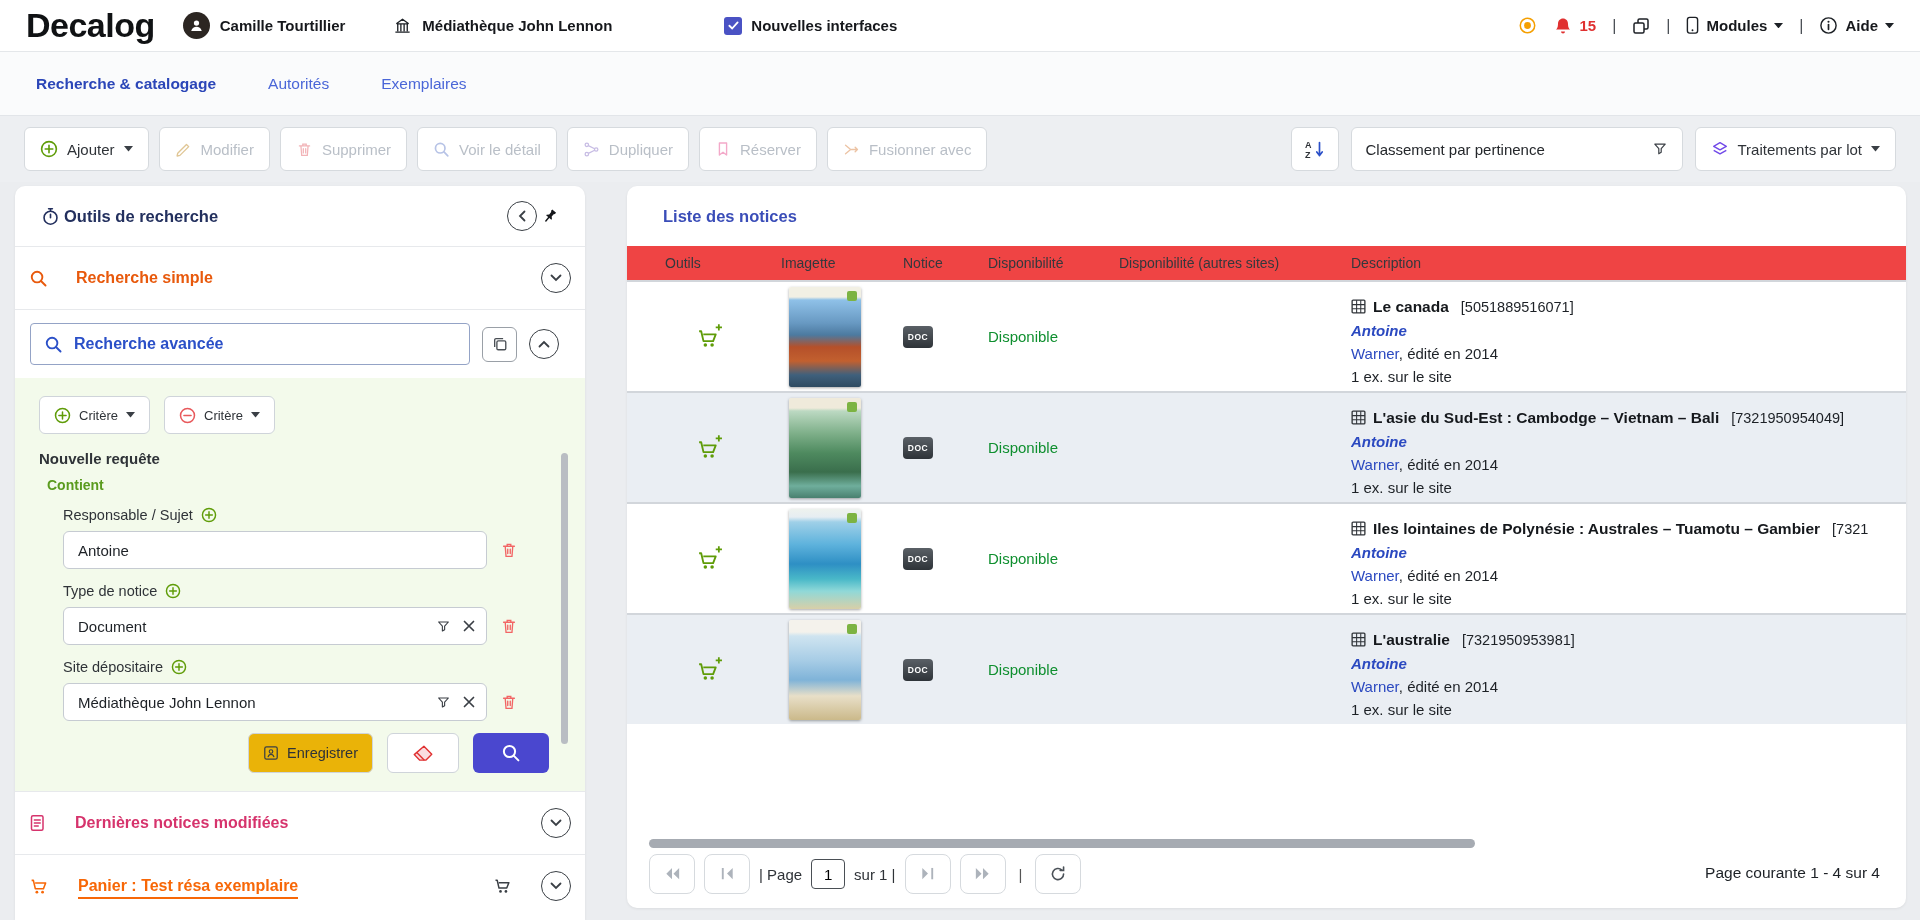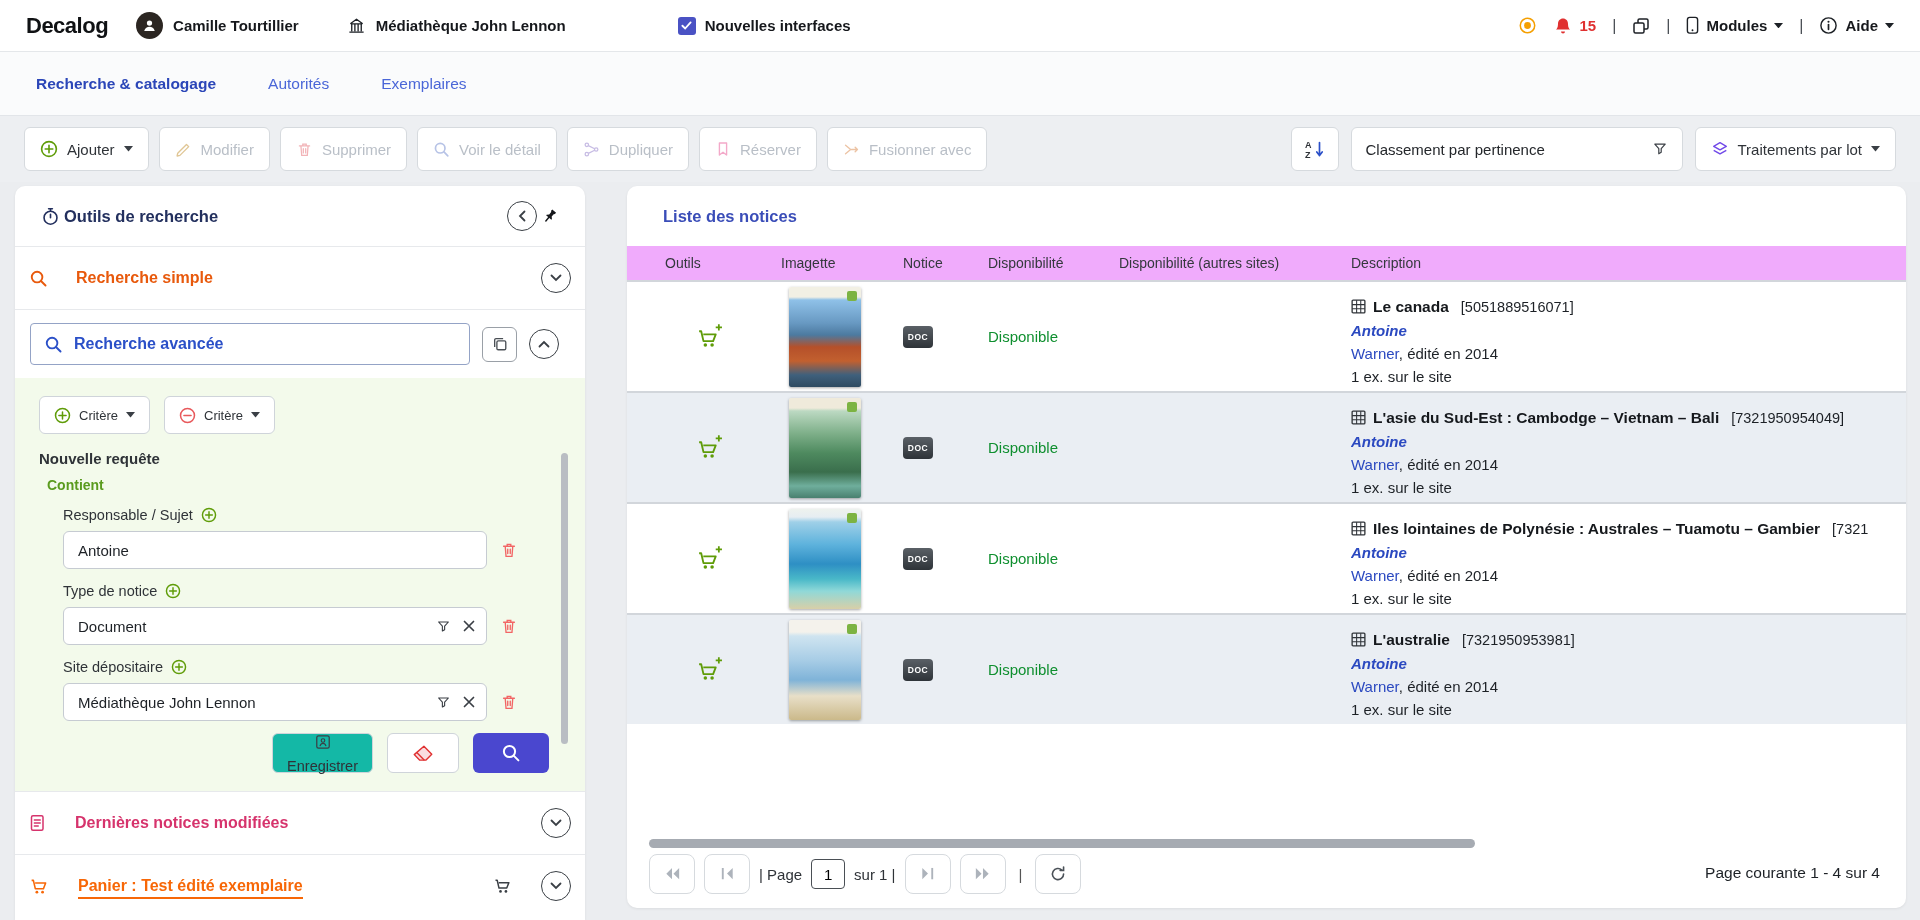--- a/index.html
+++ b/index.html
@@ -3,21 +3,21 @@
 <meta charset="utf-8">
 <style>
   * { margin:0; padding:0; box-sizing:border-box; }
   html,body { width:1920px; height:920px; overflow:hidden; }
   body { font-family:"Liberation Sans", sans-serif; background:#ebedf0; color:#222; position:relative; }
   svg { display:block; }
   .ic { display:inline-flex; align-items:center; justify-content:center; flex:none; }
 
   
   .topbar { height:52px; background:#fff; border-bottom:1px solid #e4e7ea; display:flex; align-items:center; padding:0 26px; }
-  .logo { font-size:22px; font-weight:bold; letter-spacing:-0.5px; color:#101214; margin-right:28px; cursor:pointer; }
+  .logo { font-size:34px; font-weight:bold; letter-spacing:-0.5px; color:#101214; margin-right:28px; cursor:pointer; }
   .tb-group { display:flex; align-items:center; gap:10px; margin-right:48px; cursor:pointer; }
   .tb-bold { font-weight:bold; font-size:15px; color:#16181c; white-space:nowrap; }
   .avatar { width:27px; height:27px; border-radius:50%; background:#2c2622; display:flex; align-items:center; justify-content:center; }
   .tb-check { display:flex; align-items:center; gap:9px; cursor:pointer; margin-left:64px; }
   .checkbox { width:18px; height:18px; border-radius:3px; background:#4a52c4; display:flex; align-items:center; justify-content:center; }
   .tb-right { margin-left:auto; display:flex; align-items:center; gap:16px; }
   .tb-sep { color:#4a4f55; font-size:16px; }
   .bell-wrap { display:flex; align-items:center; gap:6px; cursor:pointer; }
   .bell-count { color:#e03131; font-weight:bold; font-size:15px; }
   .menu-item { display:flex; align-items:center; gap:7px; cursor:pointer; }
@@ -65,30 +65,30 @@
   .op { margin-top:10px; margin-left:8px; font-size:14px; font-weight:bold; color:#5a9b1e; }
   .fields { margin:12px 0 0 24px; }
   .f-label { display:flex; align-items:center; gap:8px; height:20px; font-size:14.5px; color:#2f3338; }
   .input-row { margin:6px 0 12px; display:flex; align-items:center; gap:13px; }
   .input-wrap { position:relative; width:424px; }
   .txt-input { width:100%; height:38px; border:1px solid #c6cbd2; border-radius:6px; padding:0 14px; font-size:15px; color:#1d2126; font-family:"Liberation Sans",sans-serif; background:#fff; outline:none; }
   .txt-input.w-icons { padding-right:64px; }
   .in-ics { position:absolute; right:12px; top:0; height:38px; display:flex; align-items:center; gap:12px; color:#3a3f45; }
   .trash { color:#f26565; cursor:pointer; }
   .adv-actions { display:flex; justify-content:flex-end; gap:14px; margin-top:8px; padding-right:12px; }
-  .save-btn { height:40px; background:#14b8a6; border:1px solid #cfd4da; border-radius:6px; padding:0 14px; display:flex; align-items:center; gap:8px; font-size:14.5px; color:#2f3338; cursor:pointer;flex-direction:column; }
+  .save-btn { height:40px; background:#eab308; border:1px solid #cfd4da; border-radius:6px; padding:0 14px; display:flex; align-items:center; gap:8px; font-size:14.5px; color:#2f3338; cursor:pointer; }
   .erase-btn { width:72px; height:40px; background:#fff; border:1px solid #cfd4da; border-radius:6px; display:flex; align-items:center; justify-content:center; cursor:pointer; }
   .go-btn { width:76px; height:40px; background:#4a47cf; border:none; border-radius:6px; display:flex; align-items:center; justify-content:center; color:#fff; cursor:pointer; }
   .basket-label { border-bottom:2px solid #f76707; padding-bottom:3px; }
   .sb-scroll { position:absolute; right:17px; top:267px; width:7px; height:291px; background:#b9bdc3; border-radius:4px; cursor:pointer; }
 
   
   .res-title { padding:21px 0 0 36px; font-size:16.5px; font-weight:bold; color:#3a4db8; }
   .grid-row { display:grid; grid-template-columns:116px 122px 85px 131px 232px 1fr; padding-left:38px; align-items:center; }
-  .thead { height:34px; margin-top:20px; background:#f0abfc; font-size:14px; color:#34383d; }
+  .thead { height:34px; margin-top:20px; background:#ef4444; font-size:14px; color:#34383d; }
   .trow { height:111px; border-top:2px solid #d2d6db; }
   .trow.alt { background:#eaeef3; }
   .cart { color:#5f9c08; justify-self:center; margin-left:-28px; cursor:pointer; }
   .thumb { width:72px; height:100px; border-radius:2px; box-shadow:0 1px 3px rgba(0,0,0,.35); justify-self:start; margin-left:8px; position:relative; cursor:pointer; }
   .thumb:after { content:""; position:absolute; top:4px; right:4px; width:10px; height:10px; background:#7cb342; border-radius:2px; }
   .thumb.t0 { background:linear-gradient(180deg,#f2f0e4 0%,#f2f0e4 10%,#8fc1e8 13%,#6899c2 36%,#4c7aa0 48%,#b5502a 60%,#c2602f 74%,#3f607c 88%,#2e4a61 100%); }
   .thumb.t1 { background:linear-gradient(180deg,#efeadb 0%,#efeadb 10%,#bcd9c2 13%,#7fb08a 35%,#4e8a5f 55%,#3a6e4c 74%,#6fae9c 88%,#49806f 100%); }
   .thumb.t2 { background:linear-gradient(180deg,#eef2ee 0%,#e6edf2 8%,#9fd0e8 13%,#5fb3dd 35%,#2e8fc4 55%,#49b8c8 70%,#8fd8d8 82%,#d8cfa8 100%); }
   .thumb.t3 { background:linear-gradient(180deg,#f4f2ec 0%,#f4f2ec 12%,#cfe4f0 16%,#a8cde6 40%,#7fb3d8 60%,#e8dfc8 76%,#cbb98a 100%); }
   .doc-badge { width:30px; height:22px; border-radius:4px; background:linear-gradient(180deg,#5a6066,#2e3338); color:#fff; font-size:8.5px; font-weight:bold; letter-spacing:.5px; display:flex; align-items:center; justify-content:center; justify-self:start; }
@@ -546,21 +546,21 @@
   </div>
   <div class="sb-div"></div>
   <div class="sb-row">
     <span class="ic c-tang">
       <svg viewBox="0 0 24 24" width="21">
           <path d="M3 5h2l2.2 9.5h9.3L19 8H7" fill="none" stroke="currentColor" stroke-width="1.8" stroke-linejoin="round"></path>
           <circle cx="9" cy="18.5" r="1.6" fill="currentColor"></circle>
           <circle cx="15.5" cy="18.5" r="1.6" fill="currentColor"></circle>
         </svg>
     </span>
-    <span class="sb-sec-label c-tang grow"><span class="basket-label">Panier : Test édité exemplaire</span></span>
+    <span class="sb-sec-label c-tang grow"><span class="basket-label">Panier : Test résa exemplaire</span></span>
     <span class="ic" style="color:#3a3f45">
       <svg viewBox="0 0 24 24" width="20">
           <path d="M3 5h2l2.2 9.5h9.3L19 8H7" fill="none" stroke="currentColor" stroke-width="1.8" stroke-linejoin="round"></path>
           <circle cx="9" cy="18.5" r="1.6" fill="currentColor"></circle>
           <circle cx="15.5" cy="18.5" r="1.6" fill="currentColor"></circle>
         </svg>
     </span>
     <span class="cv">
       <svg viewBox="0 0 12 8" width="12">
           <path d="M1.5 1.5L6 6l4.5-4.5" fill="none" stroke="currentColor" stroke-width="1.8" stroke-linecap="round"></path>

